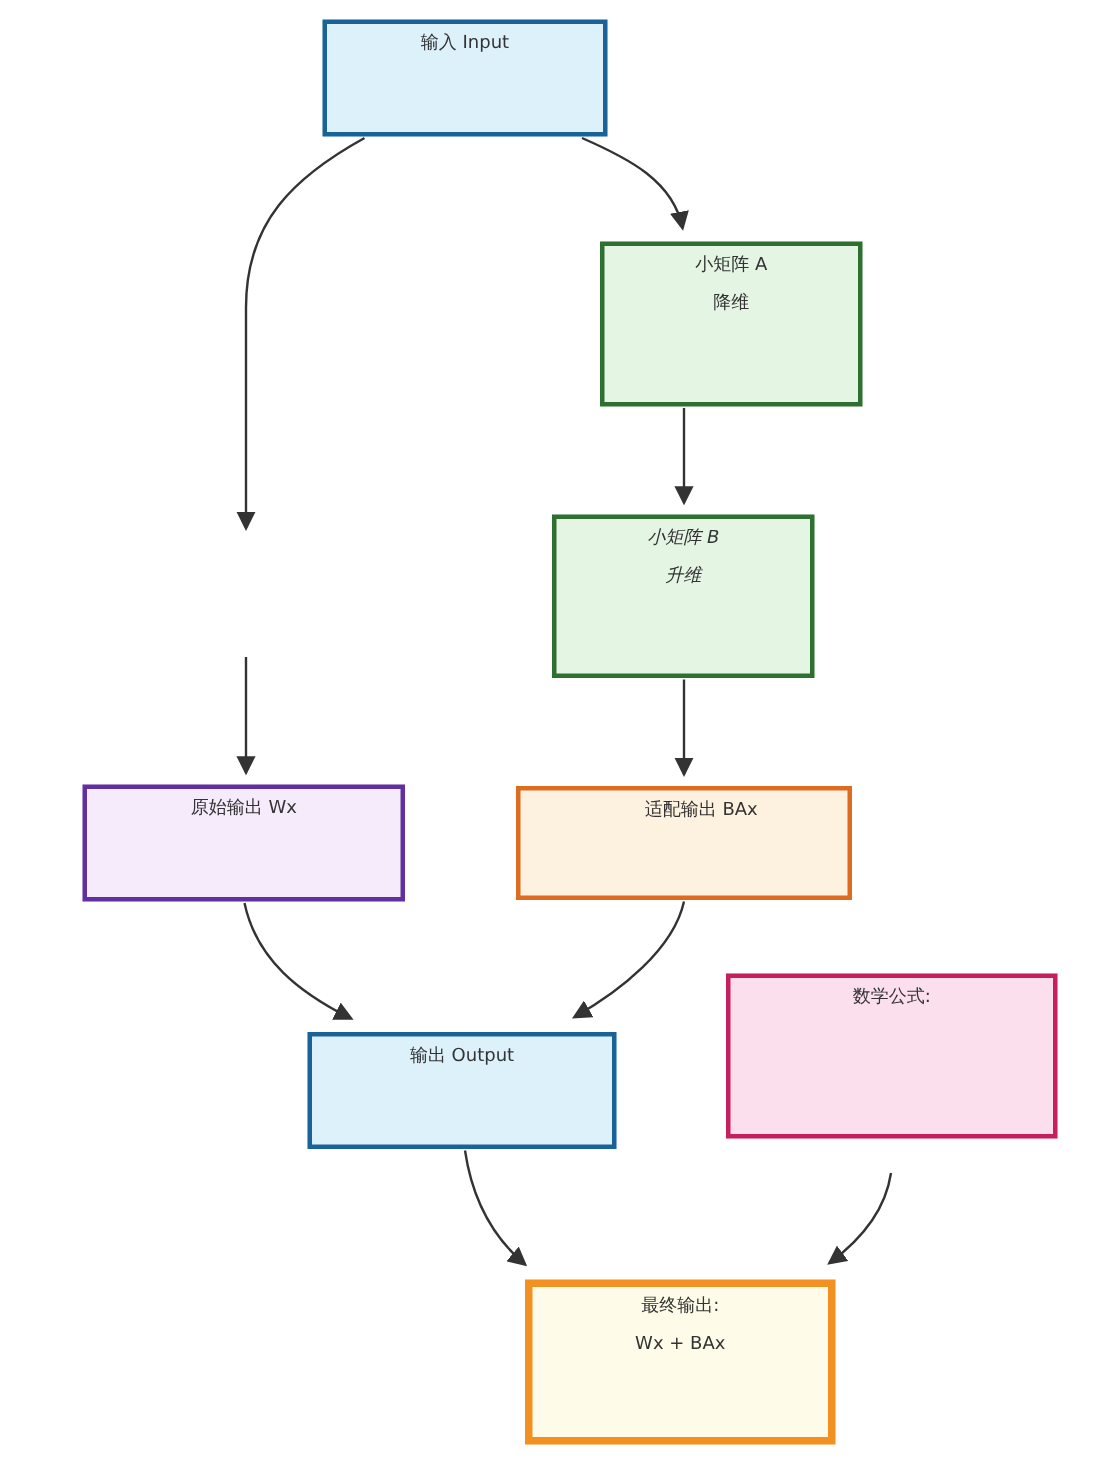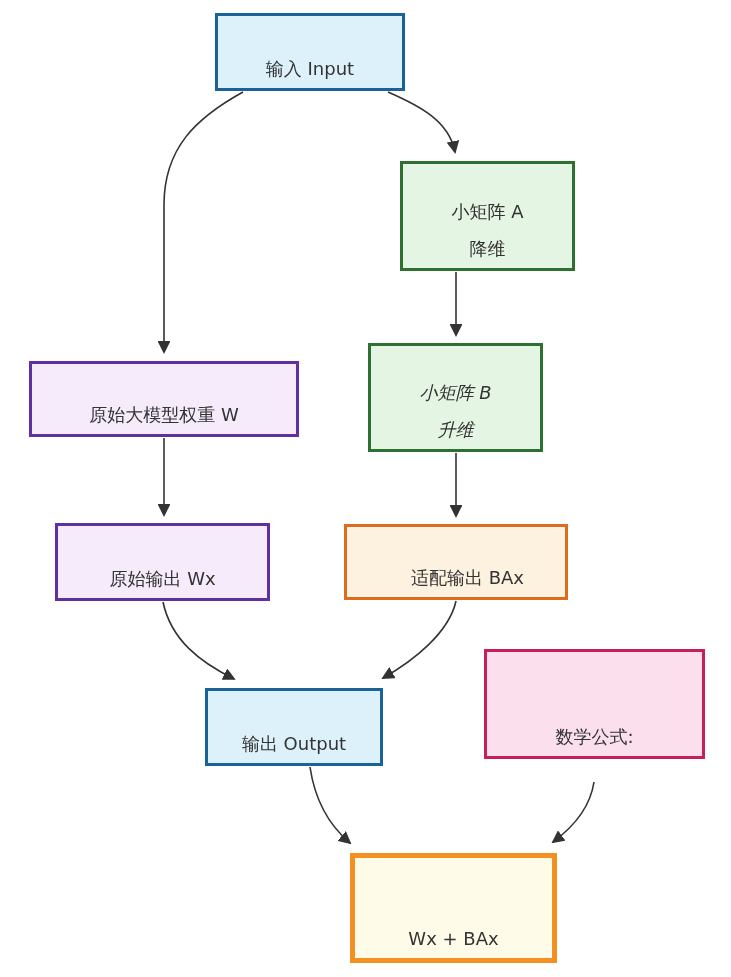--- a/index.html
+++ b/index.html
@@ -21,43 +21,43 @@
     top: 0;
     width: 731px;
     height: 977px;
   }
   .node {
     position: absolute;
     box-sizing: border-box;
     display: flex;
     flex-direction: column;
     align-items: center;
-    justify-content: flex-end;
+    justify-content: flex-start;
     text-align: center;
     color: #333333;
-    font-size: 18px;
+    font-size: 12px;
     line-height: 2.05;
     z-index: 2;
   }
   .node span { display: block; white-space: nowrap; }
 
   .node-blue   { background: var(--blue-fill);   border: 3px solid var(--blue-border); }
   .node-green  { background: var(--green-fill);  border: 3px solid var(--green-border); }
   .node-purple { background: var(--purple-fill); border: 3px solid var(--purple-border); }
   .node-orange { background: var(--orange-fill); border: 3px solid var(--orange-border); }
   .node-pink   { background: var(--pink-fill);   border: 3px solid var(--pink-border); }
   .node-final  { background: var(--yellow-fill); border: 5px solid var(--final-border); }
 
   #node-input     { left: 215px; top: 13px;  width: 190px; height: 78px; }
   #node-matrix-a  { left: 368px; top: 161px; width: 175px; height: 110px; margin-left: 32px; }
   #node-weight-w  { left: 29px;  top: 361px; width: 270px; height: 76px; }
   #node-matrix-b  { left: 368px; top: 343px; width: 175px; height: 109px; font-style: italic; }
   #node-output-wx { left: 55px;  top: 523px; width: 215px; height: 78px; }
   #node-output-bax{ left: 344px; top: 524px; width: 224px; height: 76px; padding-left: 23px; }
-  #node-output    { left: 205px; top: 688px; width: 178px; height: 78px; }
+  #node-output    { left: 205px; top: 688px; width: 206px; height: 78px; }
   #node-formula   { left: 484px; top: 649px; width: 221px; height: 110px; }
   #node-final     { left: 350px; top: 853px; width: 207px; height: 110px; }
 
   .edge {
     fill: none;
     stroke: var(--edge);
     stroke-width: 1.6px;
   }
 </style>
 </head>
@@ -84,23 +84,20 @@
 
   <div id="node-input" class="node node-blue">
     <span>输入 Input</span>
   </div>
 
   <div id="node-matrix-a" class="node node-green">
     <span>小矩阵 A</span>
     <span>降维</span>
   </div>
 
-  <div id="node-weight-w" class="node node-purple">
-    <span>原始大模型权重 W</span>
-  </div>
 
   <div id="node-matrix-b" class="node node-green">
     <span>小矩阵 B</span>
     <span>升维</span>
   </div>
 
   <div id="node-output-wx" class="node node-purple">
     <span>原始输出 Wx</span>
   </div>
 
@@ -110,16 +107,17 @@
 
   <div id="node-output" class="node node-blue">
     <span>输出 Output</span>
   </div>
 
   <div id="node-formula" class="node node-pink">
     <span>数学公式:</span>
   </div>
 
   <div id="node-final" class="node node-final">
+    <span>最终输出:</span>
     <span>Wx + BAx</span>
   </div>
 
 </div>
 
 </body></html>

